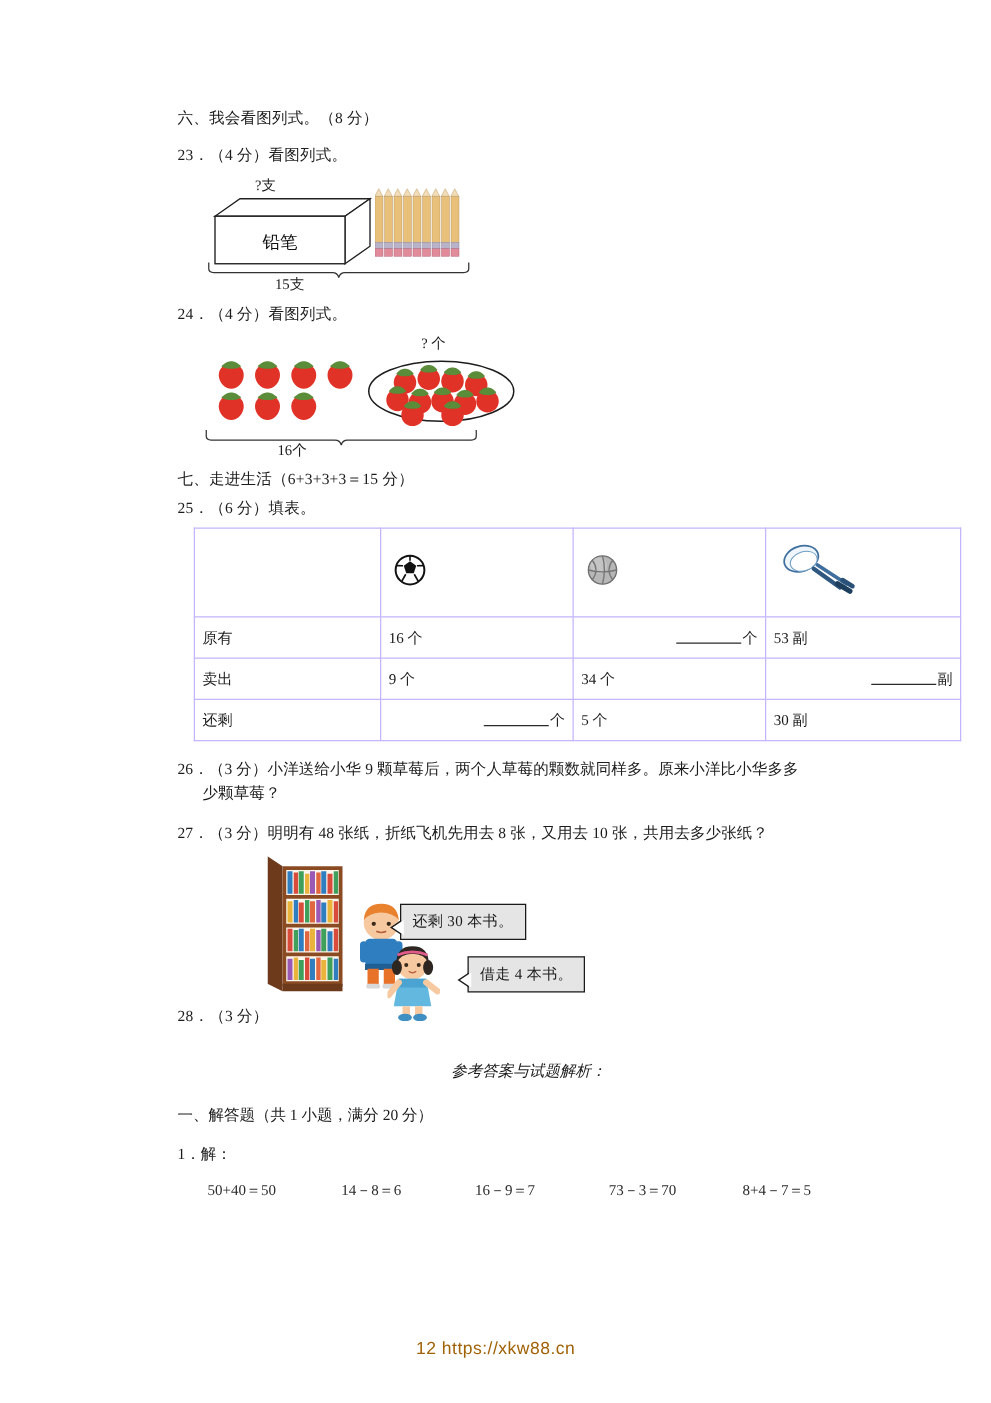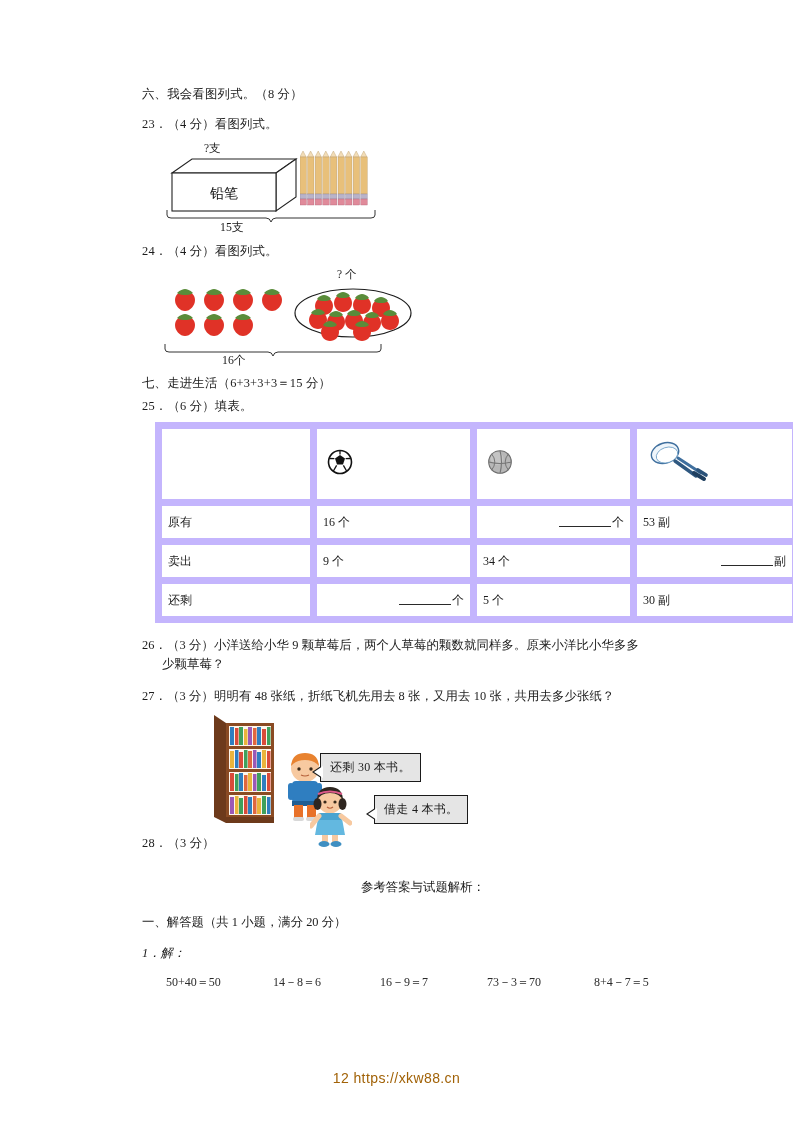--- a/index.html
+++ b/index.html
@@ -130,21 +130,21 @@
 
   
   table.q25 {
     border-collapse: collapse;
     margin-top: 9px;
     margin-left: 13px;
     width: 545px;
     table-layout: fixed;
   }
   table.q25 td {
-    border: 7px solid #c4b5fd;
+    border: 1px solid #c4b5fd;
     font-size: 12px;
     padding: 4px 6px;
     vertical-align: middle;
     height: 24px;
   }
   table.q25 tr.head td {
     height: 62px;
     vertical-align: middle;
     text-align: left;
     padding-left: 10px;
@@ -200,29 +200,29 @@
     border-bottom: 6px solid transparent;
     border-right: 9px solid #fff;
   }
 
   
   .center-head {
     text-align: center;
     font-size: 12.4px;
     margin-top: 30px;
     margin-bottom: 18px;
+    font-style: italic;
   }
   .ans-sec {
     font-size: 12.4px;
     margin-bottom: 14px;
   }
   .ans-num {
     font-size: 12.4px;
     margin-bottom: 12px;
-    font-style: italic;
   }
   .eq-row {
     padding-left: 24px;
     font-size: 12px;
     color: #2b2b2b;
   }
   .eq-row span.eq {
     display: inline-block;
     width: 104px;
   }

